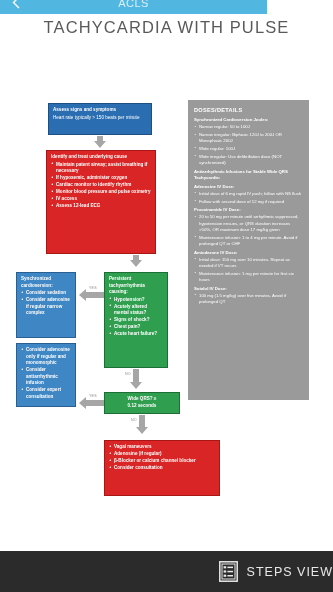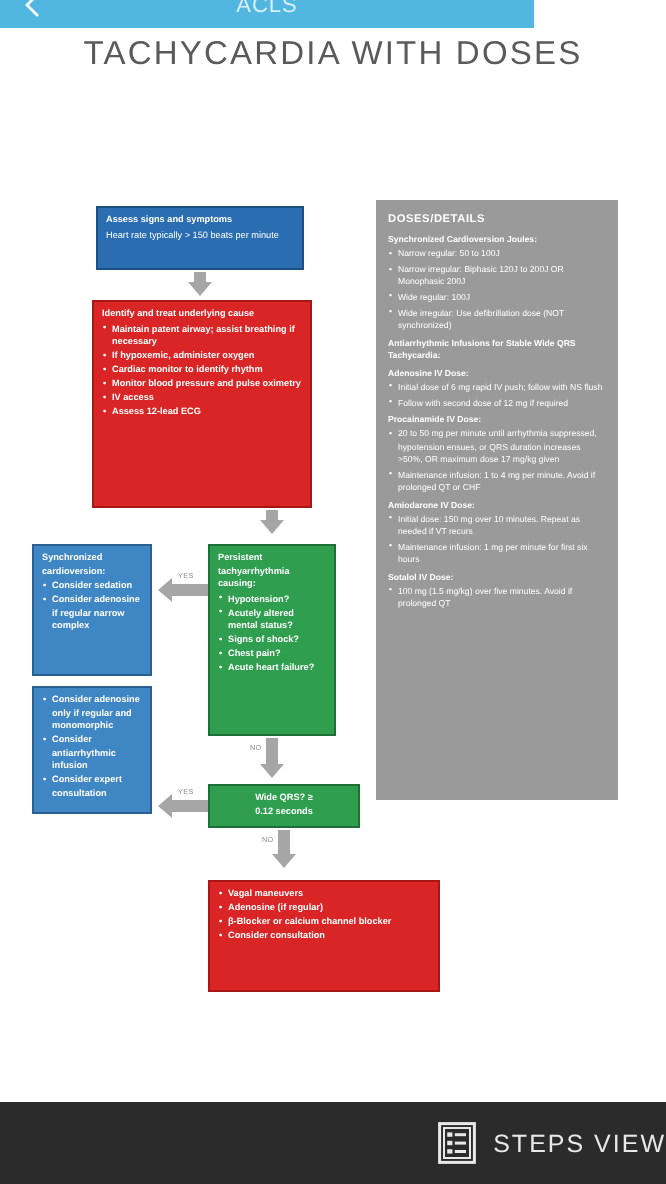--- a/index.html
+++ b/index.html
@@ -134,21 +134,21 @@
 
   <div class="appbar">
     <span class="back-icon">
       <svg viewBox="0 0 13 13" width="13" height="13">
         <path d="M9 1 L3.5 6.5 L9 12" fill="none" stroke="#ffffff" stroke-width="1.4"></path>
       </svg>
     </span>
     <span class="appbar-title">ACLS</span>
   </div>
 
-  <div class="page-title">TACHYCARDIA WITH DOSES</div>
+  <div class="page-title">TACHYCARDIA WITH PULSE</div>
 
   <div class="canvas">
 
     <div class="node n-blue" id="node-assess">
       <span class="hd">Assess signs and symptoms</span>
       <span>Heart rate typically &gt; 150 beats per minute</span>
     </div>
 
     <div class="arrow-stem" style="left:97px; top:136px; height:6px;"></div>
     <div class="arrow-down" style="left:94px; top:141px;"></div>

